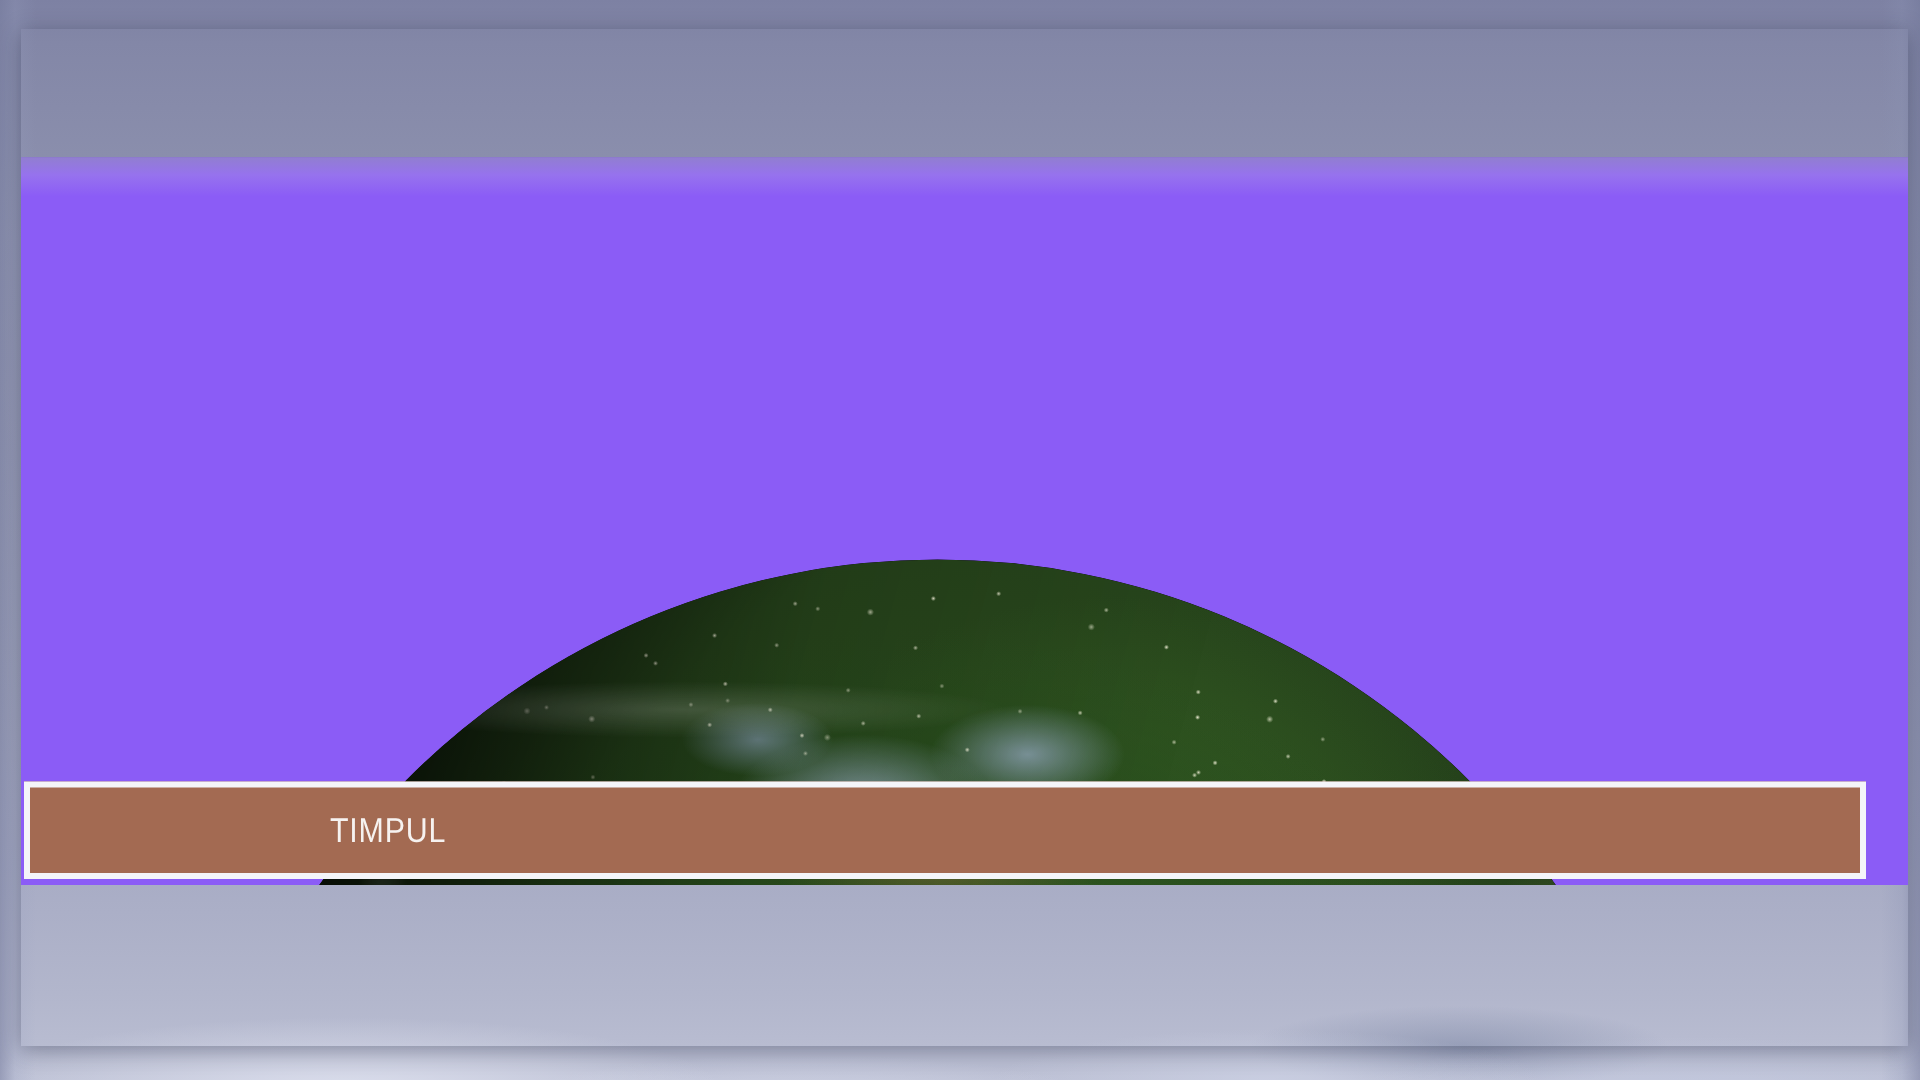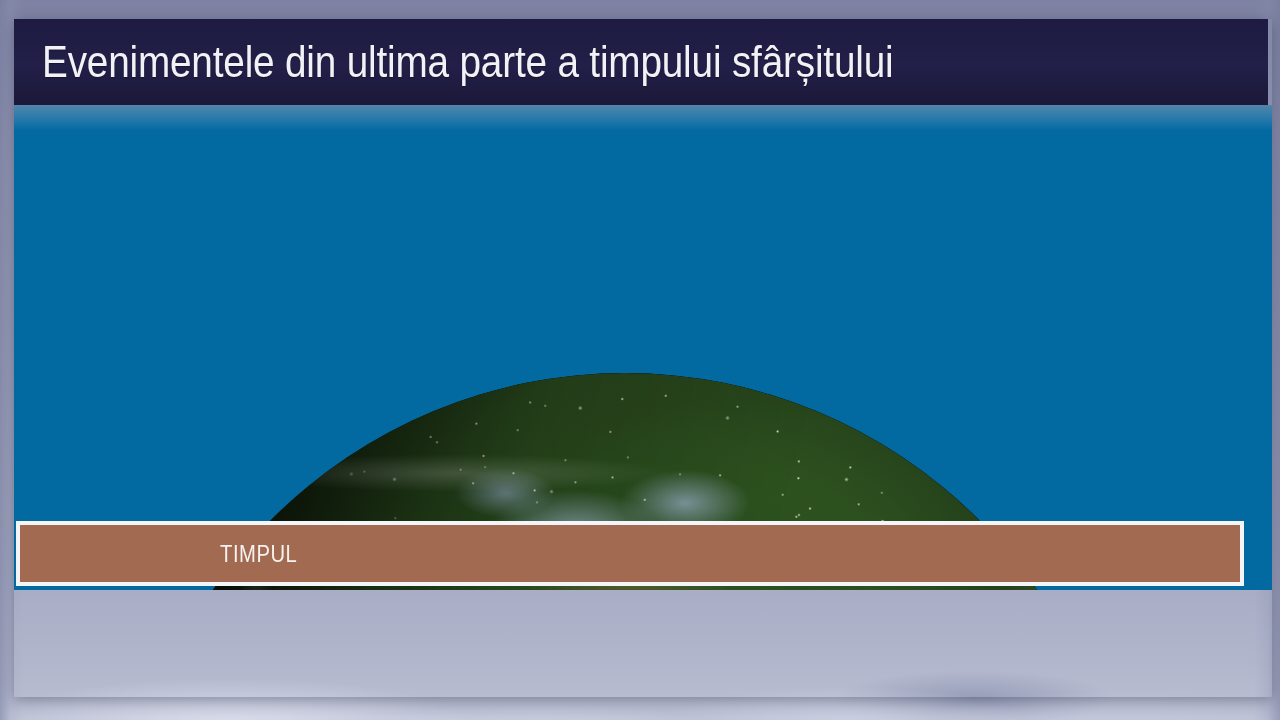--- a/index.html
+++ b/index.html
@@ -60,21 +60,21 @@
     box-shadow: 0 3px 14px rgba(30,34,60,0.38);
   }
 
   
   #slide-body {
     position: absolute;
     left: 0;
     top: 86px;
     width: 1258px;
     height: 485px;
-    background: #0369a1;
+    background: #8b5cf6;
     overflow: hidden;
   }
   
   #slide-body-topshade {
     position: absolute;
     left: 0; top: 0;
     width: 100%; height: 26px;
     background: linear-gradient(180deg, rgba(150,154,178,0.55) 0%, rgba(190,193,210,0.22) 45%, rgba(244,245,249,0) 100%);
     pointer-events: none;
     z-index: 5;
@@ -225,23 +225,20 @@
 </style>
 </head>
 <body>
 
 <div id="presentation-background">
   <div id="background-edge-shading"></div>
 </div>
 
 <div id="slide">
 
-  <div id="title-band">
-    <div id="title-text">Evenimentele din ultima parte a timpului sfârșitului</div>
-  </div>
 
   <div id="slide-body">
     <div id="slide-body-topshade"></div>
 
     <div id="globe-stage">
       <div id="globe">
         <div id="globe-texture"></div>
         <div id="globe-city-lights" style="background-image: radial-gradient(1.7px at 35.856% 8.293%, rgba(255, 252, 228, 0.96) 0%, rgba(255, 250, 220, 0) 100%), radial-gradient(1.7px at 41.235% 17.537%, rgba(255, 252, 228, 0.8) 0%, rgba(255, 250, 220, 0) 100%), radial-gradient(1.7px at 12.101% 30.57%, rgba(255, 252, 228, 0.76) 0%, rgba(255, 250, 220, 0) 100%), radial-gradient(1.7px at 52.672% 51.878%, rgba(255, 252, 228, 0.69) 0%, rgba(255, 250, 220, 0) 100%), radial-gradient(2.4px at 26.957% 25.226%, rgba(255, 252, 228, 0.7) 0%, rgba(255, 250, 220, 0) 100%), radial-gradient(2.4px at 8.78% 45.322%, rgba(255, 252, 228, 0.83) 0%, rgba(255, 250, 220, 0) 100%), radial-gradient(1.7px at 59.51% 10.226%, rgba(255, 252, 228, 0.82) 0%, rgba(255, 250, 220, 0) 100%), radial-gradient(1.7px at 50.258% 17.228%, rgba(255, 252, 228, 0.99) 0%, rgba(255, 250, 220, 0) 100%), radial-gradient(1.7px at 18.015% 44.703%, rgba(255, 252, 228, 0.64) 0%, rgba(255, 250, 220, 0) 100%), radial-gradient(1.7px at 30.57% 6.396%, rgba(255, 252, 228, 0.96) 0%, rgba(255, 250, 220, 0) 100%), radial-gradient(2.4px at 57.29% 30.331%, rgba(255, 252, 228, 0.64) 0%, rgba(255, 250, 220, 0) 100%), radial-gradient(1.7px at 63.702% 22.947%, rgba(255, 252, 228, 0.61) 0%, rgba(255, 250, 220, 0) 100%), radial-gradient(1.7px at 32.227% 40.734%, rgba(255, 252, 228, 0.99) 0%, rgba(255, 250, 220, 0) 100%), radial-gradient(2.4px at 22.577% 50.124%, rgba(255, 252, 228, 0.77) 0%, rgba(255, 250, 220, 0) 100%), radial-gradient(2.4px at 47.801% 17.715%, rgba(255, 252, 228, 0.73) 0%, rgba(255, 250, 220, 0) 100%), radial-gradient(2.4px at 25.25% 45.994%, rgba(255, 252, 228, 0.8) 0%, rgba(255, 250, 220, 0) 100%), radial-gradient(1.7px at 33.091% 28.656%, rgba(255, 252, 228, 0.86) 0%, rgba(255, 250, 220, 0) 100%), radial-gradient(2.4px at 30.574% 37.759%, rgba(255, 252, 228, 0.81) 0%, rgba(255, 250, 220, 0) 100%), radial-gradient(1.7px at 48.266% 31.297%, rgba(255, 252, 228, 0.93) 0%, rgba(255, 250, 220, 0) 100%), radial-gradient(1.7px at 64.575% 39.017%, rgba(255, 252, 228, 0.59) 0%, rgba(255, 250, 220, 0) 100%), radial-gradient(1.7px at 55.504% 10.122%, rgba(255, 252, 228, 0.58) 0%, rgba(255, 250, 220, 0) 100%), radial-gradient(1.7px at 68.297% 21.079%, rgba(255, 252, 228, 0.61) 0%, rgba(255, 250, 220, 0) 100%), radial-gradient(1.7px at 33.379% 28.628%, rgba(255, 252, 228, 0.73) 0%, rgba(255, 250, 220, 0) 100%), radial-gradient(2.4px at 39.857% 18.909%, rgba(255, 252, 228, 0.75) 0%, rgba(255, 250, 220, 0) 100%), radial-gradient(1.7px at 50.212% 41.386%, rgba(255, 252, 228, 0.62) 0%, rgba(255, 250, 220, 0) 100%), radial-gradient(1.7px at 48.3% 44.407%, rgba(255, 252, 228, 0.66) 0%, rgba(255, 250, 220, 0) 100%), radial-gradient(1.7px at 27.108% 32.785%, rgba(255, 252, 228, 0.86) 0%, rgba(255, 250, 220, 0) 100%), radial-gradient(1.7px at 15.543% 25.094%, rgba(255, 252, 228, 0.73) 0%, rgba(255, 250, 220, 0) 100%), radial-gradient(1.7px at 23.929% 27.06%, rgba(255, 252, 228, 0.77) 0%, rgba(255, 250, 220, 0) 100%), radial-gradient(1.7px at 31.041% 19.819%, rgba(255, 252, 228, 0.81) 0%, rgba(255, 250, 220, 0) 100%), radial-gradient(1.7px at 49.178% 50.296%, rgba(255, 252, 228, 0.75) 0%, rgba(255, 250, 220, 0) 100%), radial-gradient(1.7px at 70.611% 35.999%, rgba(255, 252, 228, 0.57) 0%, rgba(255, 250, 220, 0) 100%), radial-gradient(1.7px at 40.489% 34.677%, rgba(255, 252, 228, 0.9) 0%, rgba(255, 250, 220, 0) 100%), radial-gradient(1.7px at 25.537% 26.955%, rgba(255, 252, 228, 0.87) 0%, rgba(255, 250, 220, 0) 100%), radial-gradient(1.7px at 53.213% 18.581%, rgba(255, 252, 228, 0.56) 0%, rgba(255, 250, 220, 0) 100%), radial-gradient(1.7px at 63.385% 31.781%, rgba(255, 252, 228, 0.6) 0%, rgba(255, 250, 220, 0) 100%), radial-gradient(1.7px at 72.532% 9.445%, rgba(255, 252, 228, 0.9) 0%, rgba(255, 250, 220, 0) 100%), radial-gradient(1.7px at 41.051% 48.206%, rgba(255, 252, 228, 0.58) 0%, rgba(255, 250, 220, 0) 100%), radial-gradient(1.7px at 78.245% 34.96%, rgba(255, 252, 228, 0.91) 0%, rgba(255, 250, 220, 0) 100%), radial-gradient(1.7px at 29.275% 28.176%, rgba(255, 252, 228, 0.94) 0%, rgba(255, 250, 220, 0) 100%), radial-gradient(1.7px at 74.155% 50.825%, rgba(255, 252, 228, 0.57) 0%, rgba(255, 250, 220, 0) 100%), radial-gradient(1.7px at 58.557% 24.592%, rgba(255, 252, 228, 0.6) 0%, rgba(255, 250, 220, 0) 100%), radial-gradient(1.7px at 26.211% 49.187%, rgba(255, 252, 228, 0.8) 0%, rgba(255, 250, 220, 0) 100%), radial-gradient(1.7px at 73.301% 17.964%, rgba(255, 252, 228, 0.98) 0%, rgba(255, 250, 220, 0) 100%), radial-gradient(1.7px at 79.979% 19.474%, rgba(255, 252, 228, 0.67) 0%, rgba(255, 250, 220, 0) 100%), radial-gradient(1.7px at 43.921% 36.459%, rgba(255, 252, 228, 0.83) 0%, rgba(255, 250, 220, 0) 100%), radial-gradient(2.4px at 72.147% 10.65%, rgba(255, 252, 228, 0.72) 0%, rgba(255, 250, 220, 0) 100%), radial-gradient(1.7px at 33.561% 9.677%, rgba(255, 252, 228, 0.61) 0%, rgba(255, 250, 220, 0) 100%), radial-gradient(1.7px at 15.587% 23.403%, rgba(255, 252, 228, 0.95) 0%, rgba(255, 250, 220, 0) 100%), radial-gradient(1.7px at 60.296% 42.935%, rgba(255, 252, 228, 0.66) 0%, rgba(255, 250, 220, 0) 100%), radial-gradient(1.7px at 67.4% 14.197%, rgba(255, 252, 228, 0.83) 0%, rgba(255, 250, 220, 0) 100%), radial-gradient(1.7px at 34.811% 11.024%, rgba(255, 252, 228, 0.91) 0%, rgba(255, 250, 220, 0) 100%), radial-gradient(1.7px at 51.663% 42.269%, rgba(255, 252, 228, 0.97) 0%, rgba(255, 250, 220, 0) 100%), radial-gradient(1.7px at 64.354% 39.983%, rgba(255, 252, 228, 0.94) 0%, rgba(255, 250, 220, 0) 100%), radial-gradient(2.4px at 60.254% 4.501%, rgba(255, 252, 228, 0.63) 0%, rgba(255, 250, 220, 0) 100%), radial-gradient(2.4px at 33.27% 28.342%, rgba(255, 252, 228, 0.55) 0%, rgba(255, 250, 220, 0) 100%), radial-gradient(1.7px at 67.383% 8.839%, rgba(255, 252, 228, 0.89) 0%, rgba(255, 250, 220, 0) 100%), radial-gradient(1.7px at 58.177% 28.814%, rgba(255, 252, 228, 0.74) 0%, rgba(255, 250, 220, 0) 100%), radial-gradient(2.4px at 28.441% 35.197%, rgba(255, 252, 228, 0.9) 0%, rgba(255, 250, 220, 0) 100%), radial-gradient(1.7px at 70.74% 51.947%, rgba(255, 252, 228, 0.58) 0%, rgba(255, 250, 220, 0) 100%), radial-gradient(1.7px at 56.343% 28.47%, rgba(255, 252, 228, 0.62) 0%, rgba(255, 250, 220, 0) 100%), radial-gradient(2.4px at 73.282% 31.357%, rgba(255, 252, 228, 0.85) 0%, rgba(255, 250, 220, 0) 100%), radial-gradient(1.7px at 27.571% 39.324%, rgba(255, 252, 228, 0.73) 0%, rgba(255, 250, 220, 0) 100%), radial-gradient(1.7px at 68.507% 13.557%, rgba(255, 252, 228, 0.93) 0%, rgba(255, 250, 220, 0) 100%), radial-gradient(1.7px at 25.687% 20.766%, rgba(255, 252, 228, 0.69) 0%, rgba(255, 250, 220, 0) 100%), radial-gradient(1.7px at 37.818% 26.754%, rgba(255, 252, 228, 0.87) 0%, rgba(255, 250, 220, 0) 100%), radial-gradient(1.7px at 43.121% 31.696%, rgba(255, 252, 228, 0.59) 0%, rgba(255, 250, 220, 0) 100%), radial-gradient(2.4px at 42.655% 11.863%, rgba(255, 252, 228, 0.56) 0%, rgba(255, 250, 220, 0) 100%), radial-gradient(1.7px at 49.723% 2.6%, rgba(255, 252, 228, 0.98) 0%, rgba(255, 250, 220, 0) 100%), radial-gradient(1.7px at 19.638% 27.742%, rgba(255, 252, 228, 0.63) 0%, rgba(255, 250, 220, 0) 100%), radial-gradient(1.7px at 48.746% 22.966%, rgba(255, 252, 228, 0.92) 0%, rgba(255, 250, 220, 0) 100%), radial-gradient(1.7px at 46.85% 32.134%, rgba(255, 252, 228, 0.77) 0%, rgba(255, 250, 220, 0) 100%), radial-gradient(2.4px at 22.634% 10.1%, rgba(255, 252, 228, 0.69) 0%, rgba(255, 250, 220, 0) 100%), radial-gradient(2.4px at 72.578% 42.727%, rgba(255, 252, 228, 0.6) 0%, rgba(255, 250, 220, 0) 100%), radial-gradient(1.7px at 79.183% 20.752%, rgba(255, 252, 228, 0.88) 0%, rgba(255, 250, 220, 0) 100%), radial-gradient(1.7px at 22.164% 16.487%, rgba(255, 252, 228, 0.79) 0%, rgba(255, 250, 220, 0) 100%), radial-gradient(1.7px at 40.708% 36.438%, rgba(255, 252, 228, 0.56) 0%, rgba(255, 250, 220, 0) 100%), radial-gradient(1.7px at 9.276% 31.117%, rgba(255, 252, 228, 0.82) 0%, rgba(255, 250, 220, 0) 100%), radial-gradient(1.7px at 54.077% 2.282%, rgba(255, 252, 228, 0.84) 0%, rgba(255, 250, 220, 0) 100%), radial-gradient(1.7px at 60.476% 33.644%, rgba(255, 252, 228, 0.8) 0%, rgba(255, 250, 220, 0) 100%), radial-gradient(1.7px at 7.443% 41.507%, rgba(255, 252, 228, 0.76) 0%, rgba(255, 250, 220, 0) 100%), radial-gradient(1.7px at 35.037% 25.202%, rgba(255, 252, 228, 0.91) 0%, rgba(255, 250, 220, 0) 100%), radial-gradient(1.7px at 47.013% 41.892%, rgba(255, 252, 228, 0.9) 0%, rgba(255, 250, 220, 0) 100%), radial-gradient(1.7px at 67.137% 14.378%, rgba(255, 252, 228, 0.84) 0%, rgba(255, 250, 220, 0) 100%), radial-gradient(1.7px at 61.252% 3.373%, rgba(255, 252, 228, 0.71) 0%, rgba(255, 250, 220, 0) 100%), radial-gradient(1.7px at 39.279% 5.716%, rgba(255, 252, 228, 0.68) 0%, rgba(255, 250, 220, 0) 100%), radial-gradient(1.7px at 23.95% 22.58%, rgba(255, 252, 228, 0.86) 0%, rgba(255, 250, 220, 0) 100%), radial-gradient(1.7px at 61.115% 20.005%, rgba(255, 252, 228, 0.8) 0%, rgba(255, 250, 220, 0) 100%), radial-gradient(1.7px at 35.126% 17.88%, rgba(255, 252, 228, 0.61) 0%, rgba(255, 250, 220, 0) 100%), radial-gradient(1.7px at 22.994% 25.942%, rgba(255, 252, 228, 0.7) 0%, rgba(255, 250, 220, 0) 100%), radial-gradient(2.4px at 7.689% 49.112%, rgba(255, 252, 228, 0.73) 0%, rgba(255, 250, 220, 0) 100%), radial-gradient(1.7px at 25.878% 38.562%, rgba(255, 252, 228, 0.64) 0%, rgba(255, 250, 220, 0) 100%), radial-gradient(2.4px at 18.408% 31.525%, rgba(255, 252, 228, 0.59) 0%, rgba(255, 250, 220, 0) 100%), radial-gradient(2.4px at 45.526% 3.509%, rgba(255, 252, 228, 0.72) 0%, rgba(255, 250, 220, 0) 100%), radial-gradient(2.4px at 26.95% 10.633%, rgba(255, 252, 228, 0.78) 0%, rgba(255, 250, 220, 0) 100%), radial-gradient(1.7px at 74.211% 35.326%, rgba(255, 252, 228, 0.91) 0%, rgba(255, 250, 220, 0) 100%), radial-gradient(1.7px at 65.773% 12.181%, rgba(255, 252, 228, 0.69) 0%, rgba(255, 250, 220, 0) 100%), radial-gradient(1.7px at 60.018% 34.933%, rgba(255, 252, 228, 0.79) 0%, rgba(255, 250, 220, 0) 100%), radial-gradient(1.7px at 30.569% 35.564%, rgba(255, 252, 228, 0.77) 0%, rgba(255, 250, 220, 0) 100%), radial-gradient(1.7px at 3.922% 35.263%, rgba(255, 252, 228, 0.57) 0%, rgba(255, 250, 220, 0) 100%), radial-gradient(1.7px at 40.514% 2.947%, rgba(255, 252, 228, 0.76) 0%, rgba(255, 250, 220, 0) 100%), radial-gradient(2.4px at 33.636% 33.41%, rgba(255, 252, 228, 0.77) 0%, rgba(255, 250, 220, 0) 100%), radial-gradient(2.4px at 65.992% 51.478%, rgba(255, 252, 228, 0.99) 0%, rgba(255, 250, 220, 0) 100%), radial-gradient(1.7px at 38.616% 23.288%, rgba(255, 252, 228, 0.7) 0%, rgba(255, 250, 220, 0) 100%), radial-gradient(1.7px at 74.244% 34.731%, rgba(255, 252, 228, 0.88) 0%, rgba(255, 250, 220, 0) 100%), radial-gradient(1.7px at 7.159% 49.996%, rgba(255, 252, 228, 0.9) 0%, rgba(255, 250, 220, 0) 100%), radial-gradient(1.7px at 78.284% 17.089%, rgba(255, 252, 228, 0.89) 0%, rgba(255, 250, 220, 0) 100%), radial-gradient(1.7px at 16.928% 47.871%, rgba(255, 252, 228, 0.81) 0%, rgba(255, 250, 220, 0) 100%), radial-gradient(2.4px at 67.7% 24.996%, rgba(255, 252, 228, 0.95) 0%, rgba(255, 250, 220, 0) 100%), radial-gradient(1.7px at 68.109% 33.515%, rgba(255, 252, 228, 0.75) 0%, rgba(255, 250, 220, 0) 100%), radial-gradient(1.7px at 9.283% 46.526%, rgba(255, 252, 228, 0.69) 0%, rgba(255, 250, 220, 0) 100%), radial-gradient(2.4px at 67.319% 31.152%, rgba(255, 252, 228, 0.83) 0%, rgba(255, 250, 220, 0) 100%), radial-gradient(1.7px at 75.475% 49.763%, rgba(255, 252, 228, 0.99) 0%, rgba(255, 250, 220, 0) 100%), radial-gradient(1.7px at 51.7% 50.779%, rgba(255, 252, 228, 0.94) 0%, rgba(255, 250, 220, 0) 100%), radial-gradient(2.4px at 11.653% 40.463%, rgba(255, 252, 228, 0.82) 0%, rgba(255, 250, 220, 0) 100%), radial-gradient(1.7px at 22.386% 28.875%, rgba(255, 252, 228, 0.66) 0%, rgba(255, 250, 220, 0) 100%), radial-gradient(1.7px at 27.028% 14.511%, rgba(255, 252, 228, 0.6) 0%, rgba(255, 250, 220, 0) 100%), radial-gradient(2.4px at 23.095% 15.745%, rgba(255, 252, 228, 0.72) 0%, rgba(255, 250, 220, 0) 100%), radial-gradient(1.7px at 41.198% 12.93%, rgba(255, 252, 228, 0.62) 0%, rgba(255, 250, 220, 0) 100%), radial-gradient(1.7px at 31.723% 34.174%, rgba(255, 252, 228, 0.9) 0%, rgba(255, 250, 220, 0) 100%), radial-gradient(1.7px at 48.75% 10.444%, rgba(255, 252, 228, 0.81) 0%, rgba(255, 250, 220, 0) 100%), radial-gradient(1.7px at 71.785% 25.717%, rgba(255, 252, 228, 0.56) 0%, rgba(255, 250, 220, 0) 100%), radial-gradient(1.7px at 14.659% 51.734%, rgba(255, 252, 228, 0.63) 0%, rgba(255, 250, 220, 0) 100%), radial-gradient(1.7px at 66.119% 29.011%, rgba(255, 252, 228, 0.98) 0%, rgba(255, 250, 220, 0) 100%), radial-gradient(1.7px at 60.283% 42.063%, rgba(255, 252, 228, 0.95) 0%, rgba(255, 250, 220, 0) 100%), radial-gradient(1.7px at 40.965% 11.738%, rgba(255, 252, 228, 0.95) 0%, rgba(255, 250, 220, 0) 100%), radial-gradient(2.4px at 18.67% 24.28%, rgba(255, 252, 228, 0.69) 0%, rgba(255, 250, 220, 0) 100%), radial-gradient(1.7px at 43.902% 30.593%, rgba(255, 252, 228, 0.75) 0%, rgba(255, 250, 220, 0) 100%), radial-gradient(1.7px at 14.03% 47.933%, rgba(255, 252, 228, 0.67) 0%, rgba(255, 250, 220, 0) 100%), radial-gradient(1.7px at 54.22% 17.252%, rgba(255, 252, 228, 0.98) 0%, rgba(255, 250, 220, 0) 100%), radial-gradient(1.7px at 74.546% 42.552%, rgba(255, 252, 228, 0.94) 0%, rgba(255, 250, 220, 0) 100%), radial-gradient(1.7px at 77.024% 32.805%, rgba(255, 252, 228, 0.69) 0%, rgba(255, 250, 220, 0) 100%), radial-gradient(1.7px at 51.983% 12.688%, rgba(255, 252, 228, 0.9) 0%, rgba(255, 250, 220, 0) 100%), radial-gradient(1.7px at 4.785% 34.693%, rgba(255, 252, 228, 0.73) 0%, rgba(255, 250, 220, 0) 100%), radial-gradient(1.7px at 16.272% 43.273%, rgba(255, 252, 228, 0.59) 0%, rgba(255, 250, 220, 0) 100%), radial-gradient(1.7px at 36.011% 9.408%, rgba(255, 252, 228, 0.55) 0%, rgba(255, 250, 220, 0) 100%), radial-gradient(1.7px at 33.667% 35.675%, rgba(255, 252, 228, 0.69) 0%, rgba(255, 250, 220, 0) 100%), radial-gradient(1.7px at 10.659% 50.64%, rgba(255, 252, 228, 0.96) 0%, rgba(255, 250, 220, 0) 100%), radial-gradient(2.4px at 24.673% 16.727%, rgba(255, 252, 228, 0.76) 0%, rgba(255, 250, 220, 0) 100%), radial-gradient(1.7px at 5.936% 38.072%, rgba(255, 252, 228, 0.61) 0%, rgba(255, 250, 220, 0) 100%), radial-gradient(2.4px at 5.65% 33.273%, rgba(255, 252, 228, 0.8) 0%, rgba(255, 250, 220, 0) 100%), radial-gradient(1.7px at 46.51% 46.036%, rgba(255, 252, 228, 0.92) 0%, rgba(255, 250, 220, 0) 100%), radial-gradient(2.4px at 71.768% 47.847%, rgba(255, 252, 228, 0.61) 0%, rgba(255, 250, 220, 0) 100%), radial-gradient(2.4px at 18.569% 46.478%, rgba(255, 252, 228, 0.65) 0%, rgba(255, 250, 220, 0) 100%), radial-gradient(1.7px at 44.556% 32.384%, rgba(255, 252, 228, 0.89) 0%, rgba(255, 250, 220, 0) 100%), radial-gradient(1.7px at 46.582% 35.397%, rgba(255, 252, 228, 0.94) 0%, rgba(255, 250, 220, 0) 100%), radial-gradient(1.7px at 75.686% 11.988%, rgba(255, 252, 228, 0.56) 0%, rgba(255, 250, 220, 0) 100%), radial-gradient(1.7px at 73.373% 13.128%, rgba(255, 252, 228, 0.77) 0%, rgba(255, 250, 220, 0) 100%), radial-gradient(2.4px at 41.884% 50.436%, rgba(255, 252, 228, 0.74) 0%, rgba(255, 250, 220, 0) 100%), radial-gradient(2.4px at 32.885% 44.881%, rgba(255, 252, 228, 0.82) 0%, rgba(255, 250, 220, 0) 100%), radial-gradient(2.4px at 29.441% 21.909%, rgba(255, 252, 228, 0.78) 0%, rgba(255, 250, 220, 0) 100%), radial-gradient(1.7px at 51.361% 16.889%, rgba(255, 252, 228, 0.6) 0%, rgba(255, 250, 220, 0) 100%), radial-gradient(1.7px at 35.806% 45.576%, rgba(255, 252, 228, 0.99) 0%, rgba(255, 250, 220, 0) 100%), radial-gradient(1.7px at 50.291% 8.439%, rgba(255, 252, 228, 0.57) 0%, rgba(255, 250, 220, 0) 100%), radial-gradient(2.4px at 33.869% 16.365%, rgba(255, 252, 228, 0.57) 0%, rgba(255, 250, 220, 0) 100%), radial-gradient(1.7px at 42.019% 3.286%, rgba(255, 252, 228, 0.62) 0%, rgba(255, 250, 220, 0) 100%), radial-gradient(1.7px at 62.318% 20.065%, rgba(255, 252, 228, 0.71) 0%, rgba(255, 250, 220, 0) 100%), radial-gradient(1.7px at 23.118% 38.282%, rgba(255, 252, 228, 0.69) 0%, rgba(255, 250, 220, 0) 100%), radial-gradient(1.7px at 38.255% 47.935%, rgba(255, 252, 228, 0.55) 0%, rgba(255, 250, 220, 0) 100%), radial-gradient(1.7px at 72.275% 46.183%, rgba(255, 252, 228, 0.63) 0%, rgba(255, 250, 220, 0) 100%), radial-gradient(1.7px at 54.405% 32.586%, rgba(255, 252, 228, 0.71) 0%, rgba(255, 250, 220, 0) 100%), radial-gradient(2.4px at 71.916% 39.681%, rgba(255, 252, 228, 0.88) 0%, rgba(255, 250, 220, 0) 100%), radial-gradient(2.4px at 55.536% 47.302%, rgba(255, 252, 228, 0.71) 0%, rgba(255, 250, 220, 0) 100%), radial-gradient(1.7px at 25.382% 32.989%, rgba(255, 252, 228, 0.74) 0%, rgba(255, 250, 220, 0) 100%), radial-gradient(1.7px at 17.331% 37.217%, rgba(255, 252, 228, 0.68) 0%, rgba(255, 250, 220, 0) 100%), radial-gradient(1.7px at 35.138% 5.068%, rgba(255, 252, 228, 0.91) 0%, rgba(255, 250, 220, 0) 100%), radial-gradient(1.7px at 75.767% 14.806%, rgba(255, 252, 228, 0.99) 0%, rgba(255, 250, 220, 0) 100%), radial-gradient(1.7px at 6.932% 31.454%, rgba(255, 252, 228, 0.83) 0%, rgba(255, 250, 220, 0) 100%), radial-gradient(1.7px at 15.612% 19.819%, rgba(255, 252, 228, 0.98) 0%, rgba(255, 250, 220, 0) 100%), radial-gradient(2.4px at 55.301% 47.74%, rgba(255, 252, 228, 0.58) 0%, rgba(255, 250, 220, 0) 100%), radial-gradient(1.7px at 38.118% 26.694%, rgba(255, 252, 228, 0.58) 0%, rgba(255, 250, 220, 0) 100%), radial-gradient(1.7px at 47.041% 18.288%, rgba(255, 252, 228, 0.59) 0%, rgba(255, 250, 220, 0) 100%), radial-gradient(2.4px at 10.931% 49.949%, rgba(255, 252, 228, 0.68) 0%, rgba(255, 250, 220, 0) 100%), radial-gradient(1.7px at 14.832% 28.598%, rgba(255, 252, 228, 0.93) 0%, rgba(255, 250, 220, 0) 100%), radial-gradient(2.4px at 22.414% 28.829%, rgba(255, 252, 228, 0.55) 0%, rgba(255, 250, 220, 0) 100%), radial-gradient(1.7px at 56.601% 48.928%, rgba(255, 252, 228, 0.98) 0%, rgba(255, 250, 220, 0) 100%), radial-gradient(1.7px at 23.934% 9.862%, rgba(255, 252, 228, 0.72) 0%, rgba(255, 250, 220, 0) 100%), radial-gradient(1.7px at 4.992% 35.864%, rgba(255, 252, 228, 0.56) 0%, rgba(255, 250, 220, 0) 100%), radial-gradient(2.4px at 67.048% 47.711%, rgba(255, 252, 228, 0.65) 0%, rgba(255, 250, 220, 0) 100%), radial-gradient(1.7px at 31.202% 6.922%, rgba(255, 252, 228, 0.89) 0%, rgba(255, 250, 220, 0) 100%), radial-gradient(1.7px at 15.169% 22.145%, rgba(255, 252, 228, 0.65) 0%, rgba(255, 250, 220, 0) 100%), radial-gradient(1.7px at 36.186% 16.031%, rgba(255, 252, 228, 0.61) 0%, rgba(255, 250, 220, 0) 100%), radial-gradient(2.4px at 17.198% 42.987%, rgba(255, 252, 228, 0.87) 0%, rgba(255, 250, 220, 0) 100%), radial-gradient(1.7px at 2.808% 40.203%, rgba(255, 252, 228, 0.93) 0%, rgba(255, 250, 220, 0) 100%), radial-gradient(1.7px at 61.789% 24.004%, rgba(255, 252, 228, 0.81) 0%, rgba(255, 250, 220, 0) 100%), radial-gradient(1.7px at 67.339% 10.523%, rgba(255, 252, 228, 0.99) 0%, rgba(255, 250, 220, 0) 100%), radial-gradient(1.7px at 25.323% 32.277%, rgba(255, 252, 228, 0.91) 0%, rgba(255, 250, 220, 0) 100%), radial-gradient(1.7px at 33.934% 19.479%, rgba(255, 252, 228, 0.73) 0%, rgba(255, 250, 220, 0) 100%), radial-gradient(1.7px at 22.979% 26.29%, rgba(255, 252, 228, 0.9) 0%, rgba(255, 250, 220, 0) 100%), radial-gradient(1.7px at 76.768% 20.086%, rgba(255, 252, 228, 0.58) 0%, rgba(255, 250, 220, 0) 100%), radial-gradient(1.7px at 27.855% 50.563%, rgba(255, 252, 228, 0.69) 0%, rgba(255, 250, 220, 0) 100%), radial-gradient(1.7px at 33.202% 24.846%, rgba(255, 252, 228, 0.58) 0%, rgba(255, 250, 220, 0) 100%), radial-gradient(1.7px at 21.095% 14.899%, rgba(255, 252, 228, 0.89) 0%, rgba(255, 250, 220, 0) 100%), radial-gradient(2.4px at 63.747% 49.16%, rgba(255, 252, 228, 0.7) 0%, rgba(255, 250, 220, 0) 100%), radial-gradient(2.4px at 41.588% 19.507%, rgb(255, 252, 228) 0%, rgba(255, 250, 220, 0) 100%), radial-gradient(1.7px at 78.181% 20.778%, rgba(255, 252, 228, 0.86) 0%, rgba(255, 250, 220, 0) 100%), radial-gradient(1.7px at 48.534% 5.892%, rgba(255, 252, 228, 0.76) 0%, rgba(255, 250, 220, 0) 100%), radial-gradient(1.7px at 32.249% 44.948%, rgba(255, 252, 228, 0.63) 0%, rgba(255, 250, 220, 0) 100%), radial-gradient(2.4px at 20.713% 33.602%, rgba(255, 252, 228, 0.8) 0%, rgba(255, 250, 220, 0) 100%), radial-gradient(1.7px at 73.323% 34.3%, rgba(255, 252, 228, 0.67) 0%, rgba(255, 250, 220, 0) 100%), radial-gradient(1.7px at 33.068% 25.377%, rgba(255, 252, 228, 0.65) 0%, rgba(255, 250, 220, 0) 100%), radial-gradient(1.7px at 39.412% 23.758%, rgba(255, 252, 228, 0.86) 0%, rgba(255, 250, 220, 0) 100%), radial-gradient(1.7px at 20.659% 40.042%, rgba(255, 252, 228, 0.68) 0%, rgba(255, 250, 220, 0) 100%), radial-gradient(2.4px at 79.858% 22.678%, rgba(255, 252, 228, 0.73) 0%, rgba(255, 250, 220, 0) 100%), radial-gradient(1.7px at 22.488% 42.285%, rgba(255, 252, 228, 0.92) 0%, rgba(255, 250, 220, 0) 100%), radial-gradient(1.7px at 35.433% 26.034%, rgba(255, 252, 228, 0.82) 0%, rgba(255, 250, 220, 0) 100%), radial-gradient(1.7px at 33.041% 36.972%, rgba(255, 252, 228, 0.86) 0%, rgba(255, 250, 220, 0) 100%), radial-gradient(1.7px at 55.814% 34.29%, rgba(255, 252, 228, 0.95) 0%, rgba(255, 250, 220, 0) 100%), radial-gradient(1.7px at 53.029% 39.022%, rgba(255, 252, 228, 0.72) 0%, rgba(255, 250, 220, 0) 100%), radial-gradient(2.4px at 66.955% 45.077%, rgba(255, 252, 228, 0.99) 0%, rgba(255, 250, 220, 0) 100%), radial-gradient(1.7px at 60.878% 15.031%, rgba(255, 252, 228, 0.92) 0%, rgba(255, 250, 220, 0) 100%), radial-gradient(1.7px at 49.554% 43.313%, rgba(255, 252, 228, 0.61) 0%, rgba(255, 250, 220, 0) 100%), radial-gradient(1.7px at 45.047% 10.925%, rgba(255, 252, 228, 0.74) 0%, rgba(255, 250, 220, 0) 100%), radial-gradient(1.7px at 3.719% 50.478%, rgba(255, 252, 228, 0.86) 0%, rgba(255, 250, 220, 0) 100%), radial-gradient(1.7px at 44.046% 8.72%, rgba(255, 252, 228, 0.6) 0%, rgba(255, 250, 220, 0) 100%), radial-gradient(1.7px at 67.396% 17.441%, rgba(255, 252, 228, 0.61) 0%, rgba(255, 250, 220, 0) 100%), radial-gradient(1.7px at 55.407% 40.907%, rgba(255, 252, 228, 0.64) 0%, rgba(255, 250, 220, 0) 100%), radial-gradient(1.7px at 38.85% 10.022%, rgba(255, 252, 228, 0.86) 0%, rgba(255, 250, 220, 0) 100%), radial-gradient(1.7px at 65.262% 5.848%, rgba(255, 252, 228, 0.94) 0%, rgba(255, 250, 220, 0) 100%);"></div>
         <div id="globe-terminator"></div>
         <div id="globe-shading"></div>

